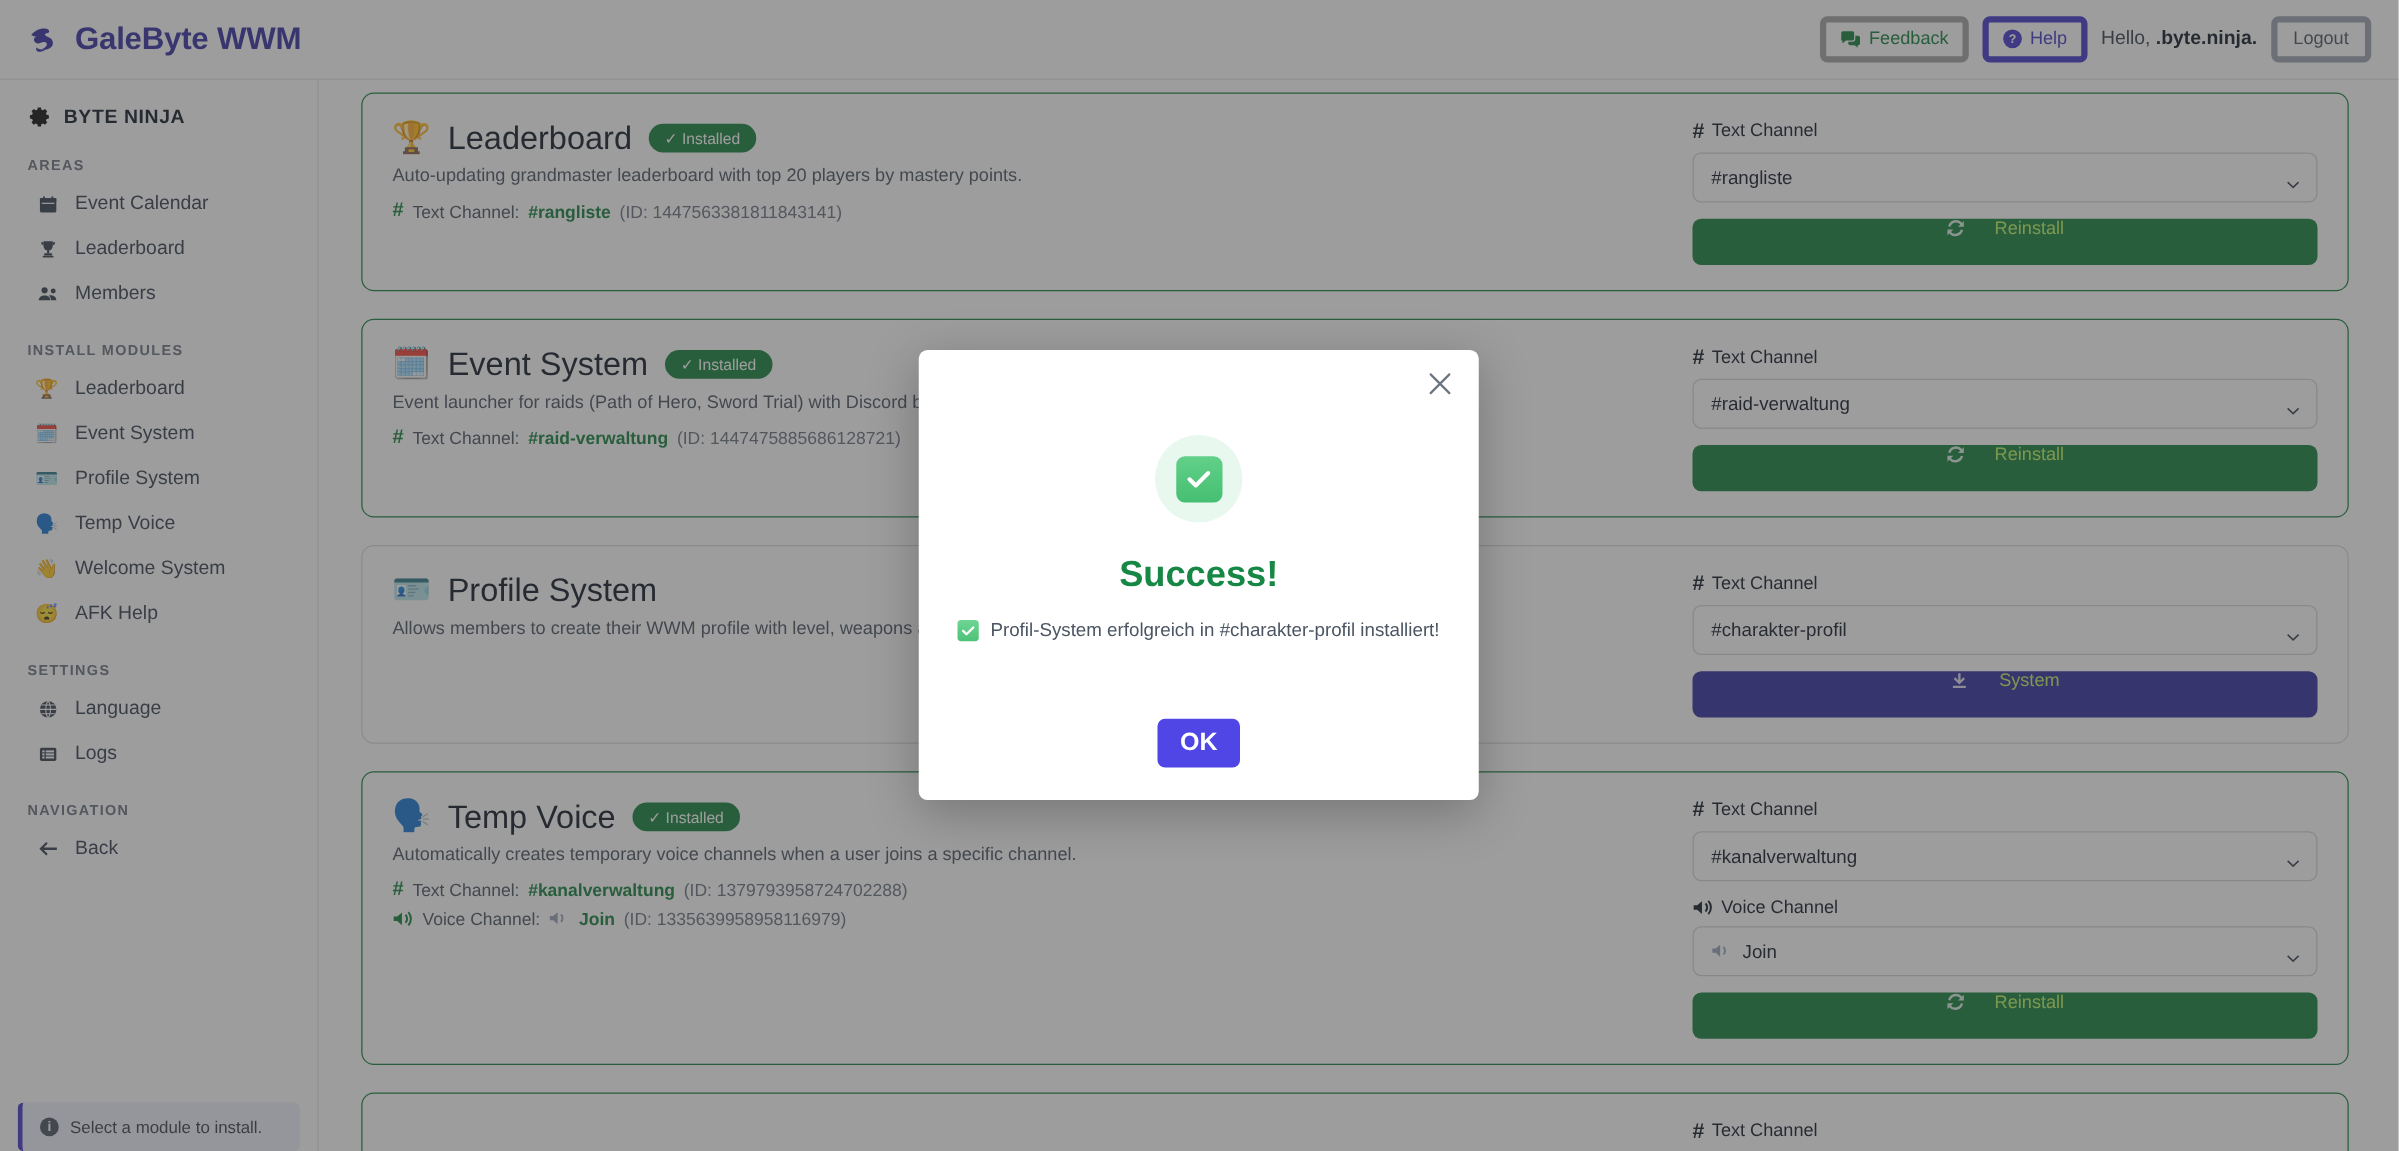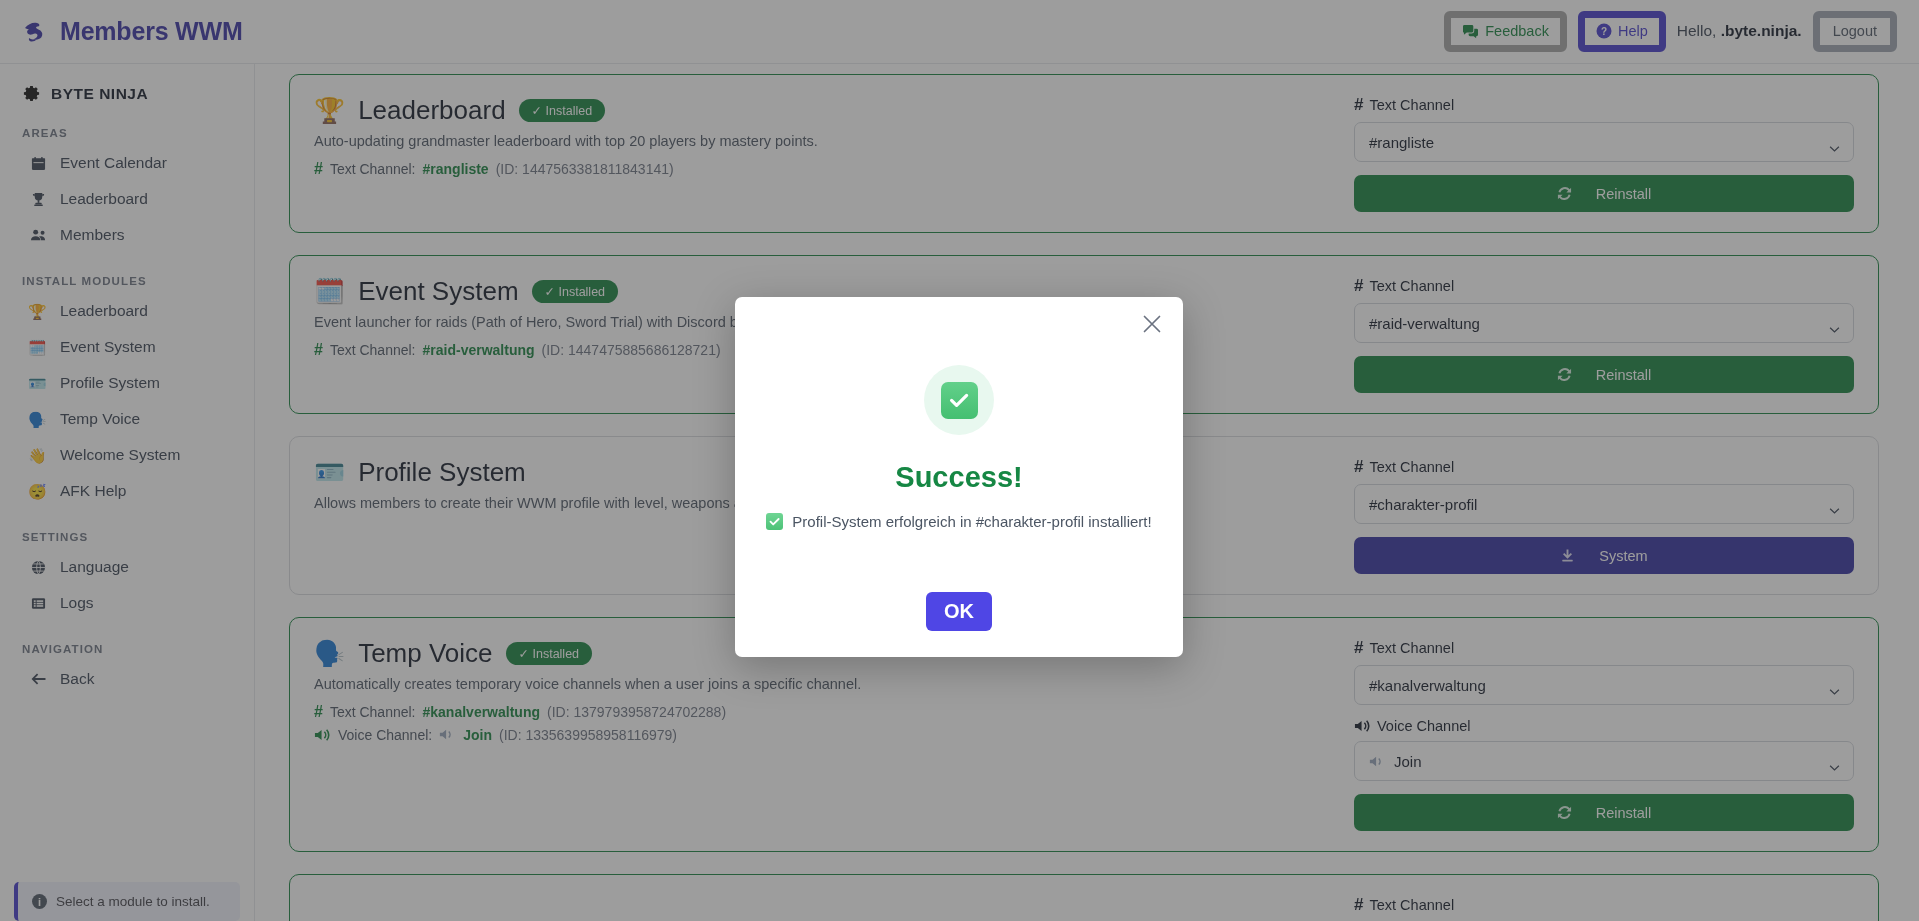--- a/index.html
+++ b/index.html
@@ -27,21 +27,21 @@
     z-index: 60;
   }
   .brand { display: flex; align-items: center; gap: 10px; }
   .brand-icon { width: 28px; height: 28px; display:block; }
   .brand-text {
     font-size: 25px; font-weight: bold; color: #3730a3; letter-spacing: -0.2px;
   }
   .nav-right { margin-left: auto; display: flex; align-items: center; gap: 11px; }
   .btn-outline {
     display: inline-flex; align-items: center; gap: 6px;
-    border: 7px solid #a3a3a3; color: #15803d;
+    border: 5px solid #a3a3a3; color: #15803d;
     border-radius: 6px; padding: 5px 11px; font-size: 14.5px;
     background: transparent; cursor: pointer; line-height: 1.2;
   }
   .btn-outline.help { border-color: #4338ca; color: #4338ca; }
   .btn-outline.logout { border-color: #9ca3af; color: #4b5563; padding: 5px 13px; }
   .hello { font-size: 15.5px; color: #374151; white-space: nowrap; }
   .hello b { color: #111827; }
   .ico-chat { width: 17px; height: 15px; display:inline-block; }
   .ico-help { width: 16px; height: 16px; display:inline-block; }
 
@@ -141,31 +141,31 @@
     display: flex; align-items: center; gap: 8px;
     position: relative; cursor: pointer;
     margin-bottom: 13px;
   }
   .select .chev {
     position: absolute; right: 13px; top: 50%;
     width: 11px; height: 7px; transform: translateY(-50%);
   }
   .btn-wide {
     width: 100%; height: 37px; border-radius: 7px;
-    display: flex; align-items: center; justify-content: center; gap: 24px;
-    font-size: 14.5px; color: #ffffff; cursor: pointer; border: none;
+    display: flex; align-items: flex-start; justify-content: center; gap: 24px;
+    font-size: 14.5px; color: #bef264; cursor: pointer; border: none;
   }
   .btn-reinstall { background: #15803d; }
   .btn-install { background: #312e9e; }
   .btn-ico { width: 15px; height: 15px; display:inline-block; }
 
   
   .modal {
     position: absolute;
-    left: 735px; top: 297px;
+    left: 735px; top: 280px;
     width: 448px; height: 360px;
     background: #ffffff;
     border-radius: 7px;
     box-shadow: 0 10px 40px rgba(0,0,0,0.25);
     z-index: 900;
     display: flex; flex-direction: column; align-items: center;
     padding: 22px 26px 26px 26px;
   }
   .modal-close {
     position: absolute; top: 16px; right: 20px;
@@ -211,21 +211,21 @@
 <div id="page-root">
 
   <div class="navbar">
     <div class="brand">
       <span class="brand-icon">
         <svg viewBox="0 0 28 28" width="28" height="28" aria-hidden="true">
           <path d="M3 10c3-4 8-6 12-5 2 .4 3 2 2 3-1 .8-3 .3-3 1.6 0 1.4 2.6 1.6 4.4 3 2 1.6 2.6 4.4 1 6.6-1.6 2.2-5 3-8.4 2.2 2.4-.8 4-2 4.4-3.4.4-1.6-.8-2.6-2.4-2.4-2 .2-3.6 1.6-5.6 1-1.6-.5-2.6-2-2.2-3.6.3-1 1.2-1.6 2.2-1.6-1.6-.2-3-.6-4.4-1.4z" fill="#3730a3"></path>
           <path d="M7 20c2 1.5 5 2 7.6 1.4-1.4 1.6-4 2.4-6.4 1.8-1-.3-1.6-1.6-1.2-3.2z" fill="#3730a3"></path>
         </svg>
       </span>
-      <span class="brand-text">Members WWM</span>
+      <span class="brand-text">GaleByte WWM</span>
     </div>
     <div class="nav-right">
       <button class="btn-outline">
         <span class="ico-chat">
           <svg viewBox="0 0 18 16" width="17" height="15">
               <path d="M1 2.5A1.5 1.5 0 0 1 2.5 1h8A1.5 1.5 0 0 1 12 2.5v5A1.5 1.5 0 0 1 10.5 9H5L2 11.5V9h-.5A.5.5 0 0 1 1 8.5z" fill="#15803d"></path>
               <path d="M13 5h2.5A1.5 1.5 0 0 1 17 6.5v5a1.5 1.5 0 0 1-1.5 1.5H15v2.2L12.4 13H8.5A1.5 1.5 0 0 1 7 11.5V10h3.5A2.5 2.5 0 0 0 13 7.5z" fill="#15803d"></path>
             </svg>
         </span>
         <span>Feedback</span>

